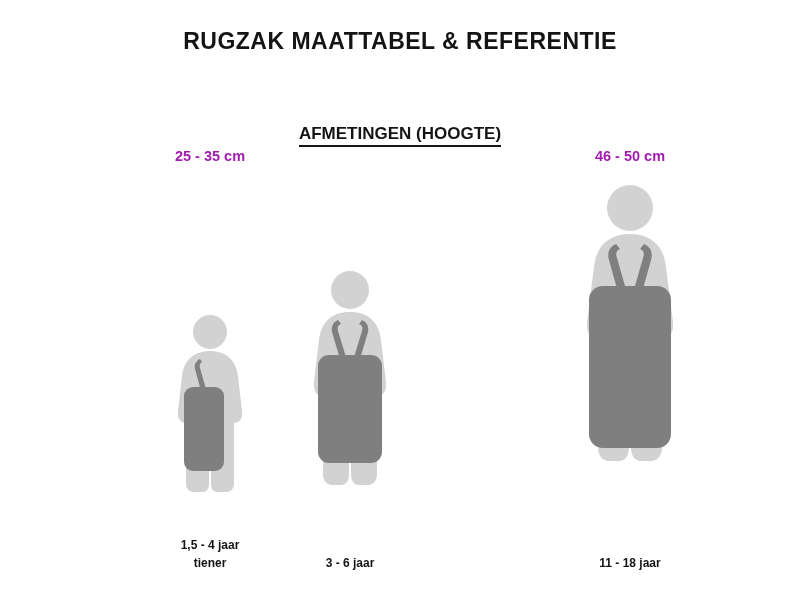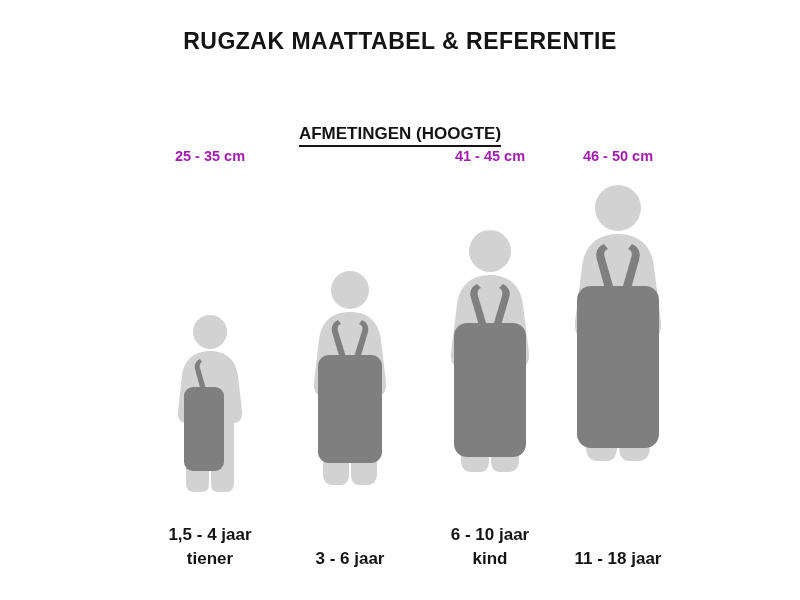--- a/index.html
+++ b/index.html
@@ -56,21 +56,21 @@
   }
   .col {
     position: absolute;
     top: 0;
     width: 140px;
     height: 440px;
   }
   .col-0 { left: 20px; }
   .col-1 { left: 160px; }
   .col-2 { left: 300px; }
-  .col-3 { left: 428px; }
+  .col-3 { left: 440px; }
 
   .size-label {
     position: absolute;
     top: 8px;
     left: 0;
     width: 140px;
     text-align: center;
     font-size: 14.5px;
     font-weight: bold;
     color: #a21caf;
@@ -87,21 +87,21 @@
     bottom: 0;
     left: 50%;
     transform: translateX(-50%);
   }
   .bottom-label {
     position: absolute;
     bottom: 8px;
     left: 0;
     width: 140px;
     text-align: center;
-    font-size: 17px;
+    font-size: 12px;
     font-weight: bold;
     line-height: 1.45;
     color: #141414;
   }
   .bottom-label .l2 { display: block; }
   svg { display: block; }
 </style>
 </head>
 <body>
 
@@ -153,43 +153,20 @@
               <rect x="22" y="116" width="64" height="6"></rect>
             </g>
           </svg>
         </div>
       </div>
       <div class="bottom-label">
         <span>3 - 6 jaar</span>
       </div>
     </div>
 
-    <div class="col col-2">
-      <div class="size-label">41 - 45 cm</div>
-      <div class="figure-area">
-        <div class="figure">
-          <svg width="116" height="285" viewBox="0 0 116 285">
-            <g fill="#d2d2d2">
-              <circle cx="58" cy="24" r="21"></circle>
-              <path d="M58 48 c-19 0 -31 11 -33 30 l-6 48 c-1 10 4 15 10 15 l0 92 c0 8 4 12 10 12 l9 0 c6 0 9 -4 9 -12 l0 -62 l2 0 l0 62 c0 8 3 12 9 12 l9 0 c6 0 10 -4 10 -12 l0 -92 c6 0 11 -5 10 -15 l-6 -48 c-2 -19 -14 -30 -33 -30 z"></path>
-            </g>
-            <g fill="#7f7f7f">
-              <path d="M45 57 c-6 3 -8 8 -6 14 l9 31 l7 -3 l-9 -30 c-1 -4 0 -7 3 -8 z"></path>
-              <path d="M71 57 c6 3 8 8 6 14 l-9 31 l-7 -3 l9 -30 c1 -4 0 -7 -3 -8 z"></path>
-              <rect x="22" y="96" width="72" height="134" rx="13"></rect>
-              <rect x="22" y="130" width="72" height="6"></rect>
-            </g>
-          </svg>
-        </div>
-      </div>
-      <div class="bottom-label">
-        <span>6 - 10 jaar</span>
-        <span class="l2">kind</span>
-      </div>
-    </div>
 
     <div class="col col-3">
       <div class="size-label">46 - 50 cm</div>
       <div class="figure-area">
         <div class="figure">
           <svg width="126" height="330" viewBox="0 0 126 330">
             <g fill="#d2d2d2">
               <circle cx="63" cy="26" r="23"></circle>
               <path d="M63 52 c-21 0 -34 12 -36 33 l-7 55 c-1 11 4 17 11 17 l0 108 c0 9 5 14 11 14 l10 0 c6 0 10 -5 10 -14 l0 -73 l2 0 l0 73 c0 9 4 14 10 14 l10 0 c6 0 11 -5 11 -14 l0 -108 c7 0 12 -6 11 -17 l-7 -55 c-2 -21 -15 -33 -36 -33 z"></path>
             </g>

